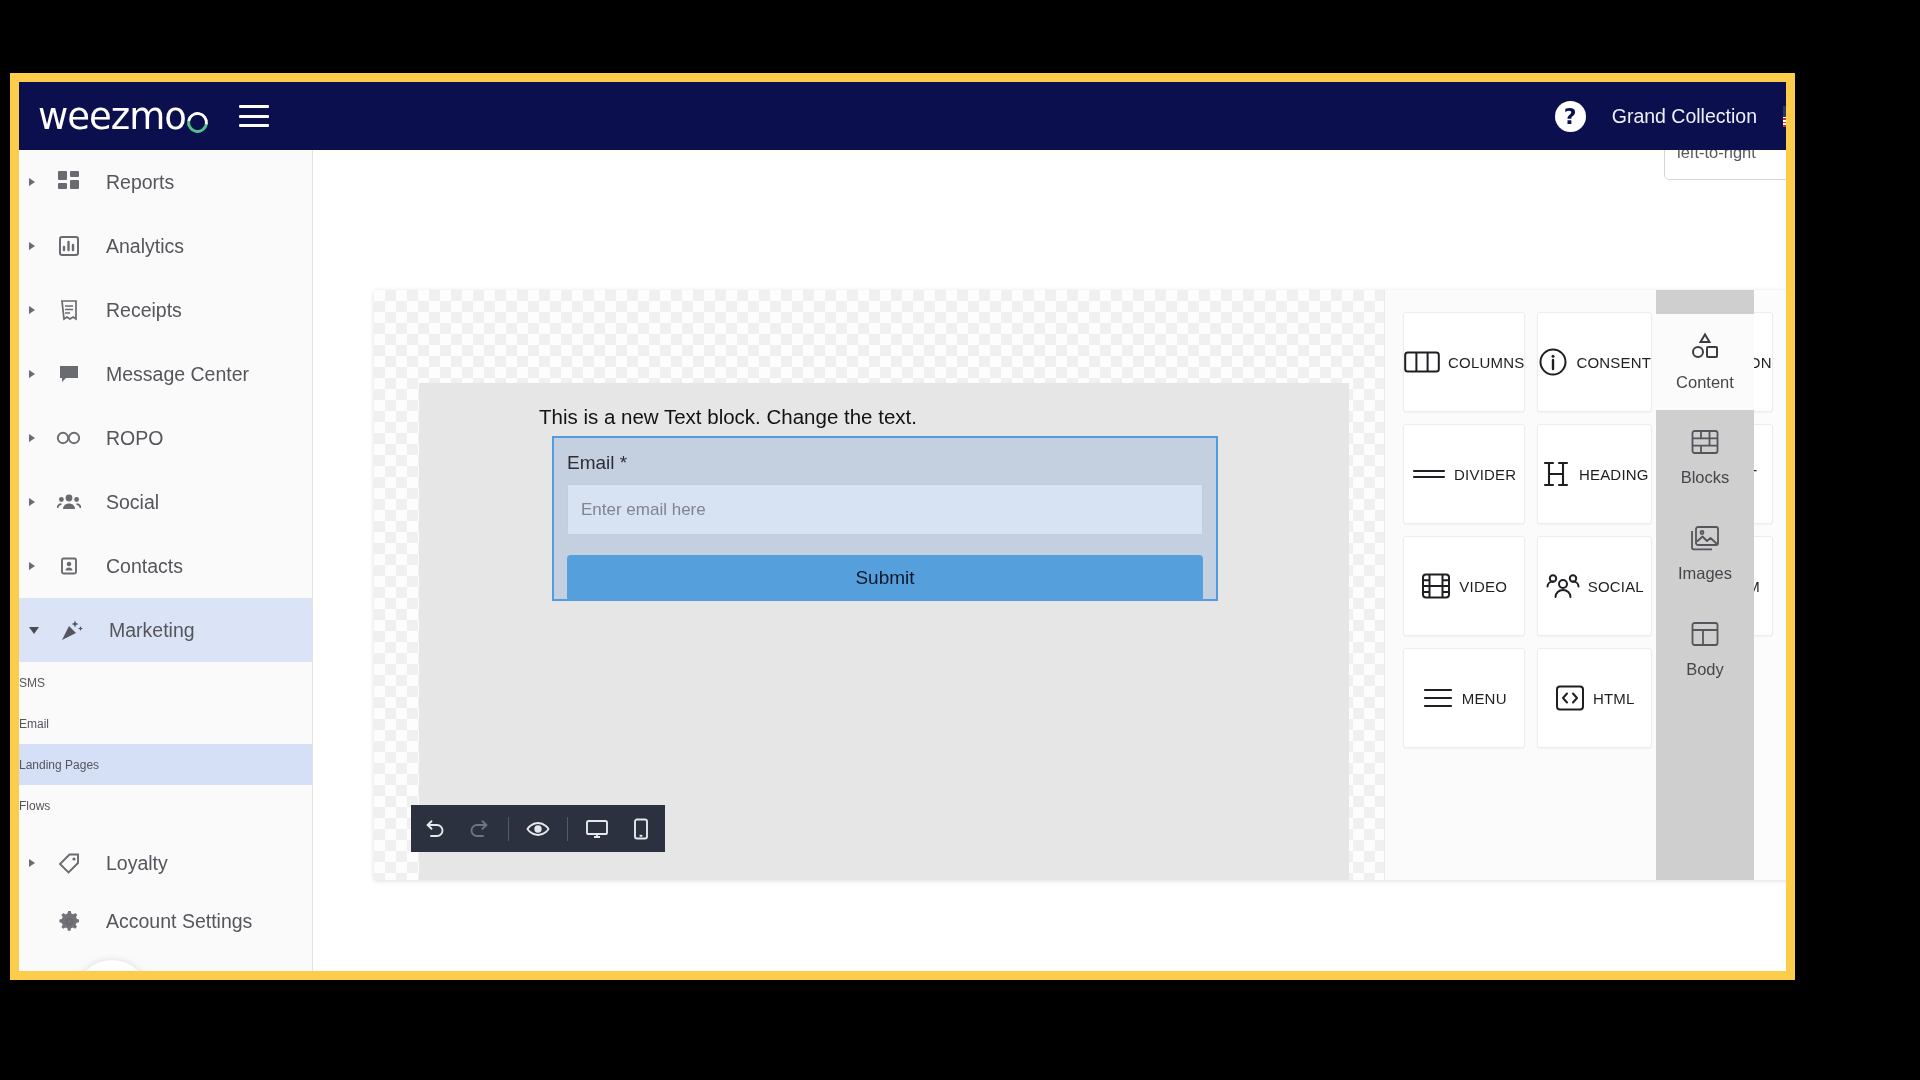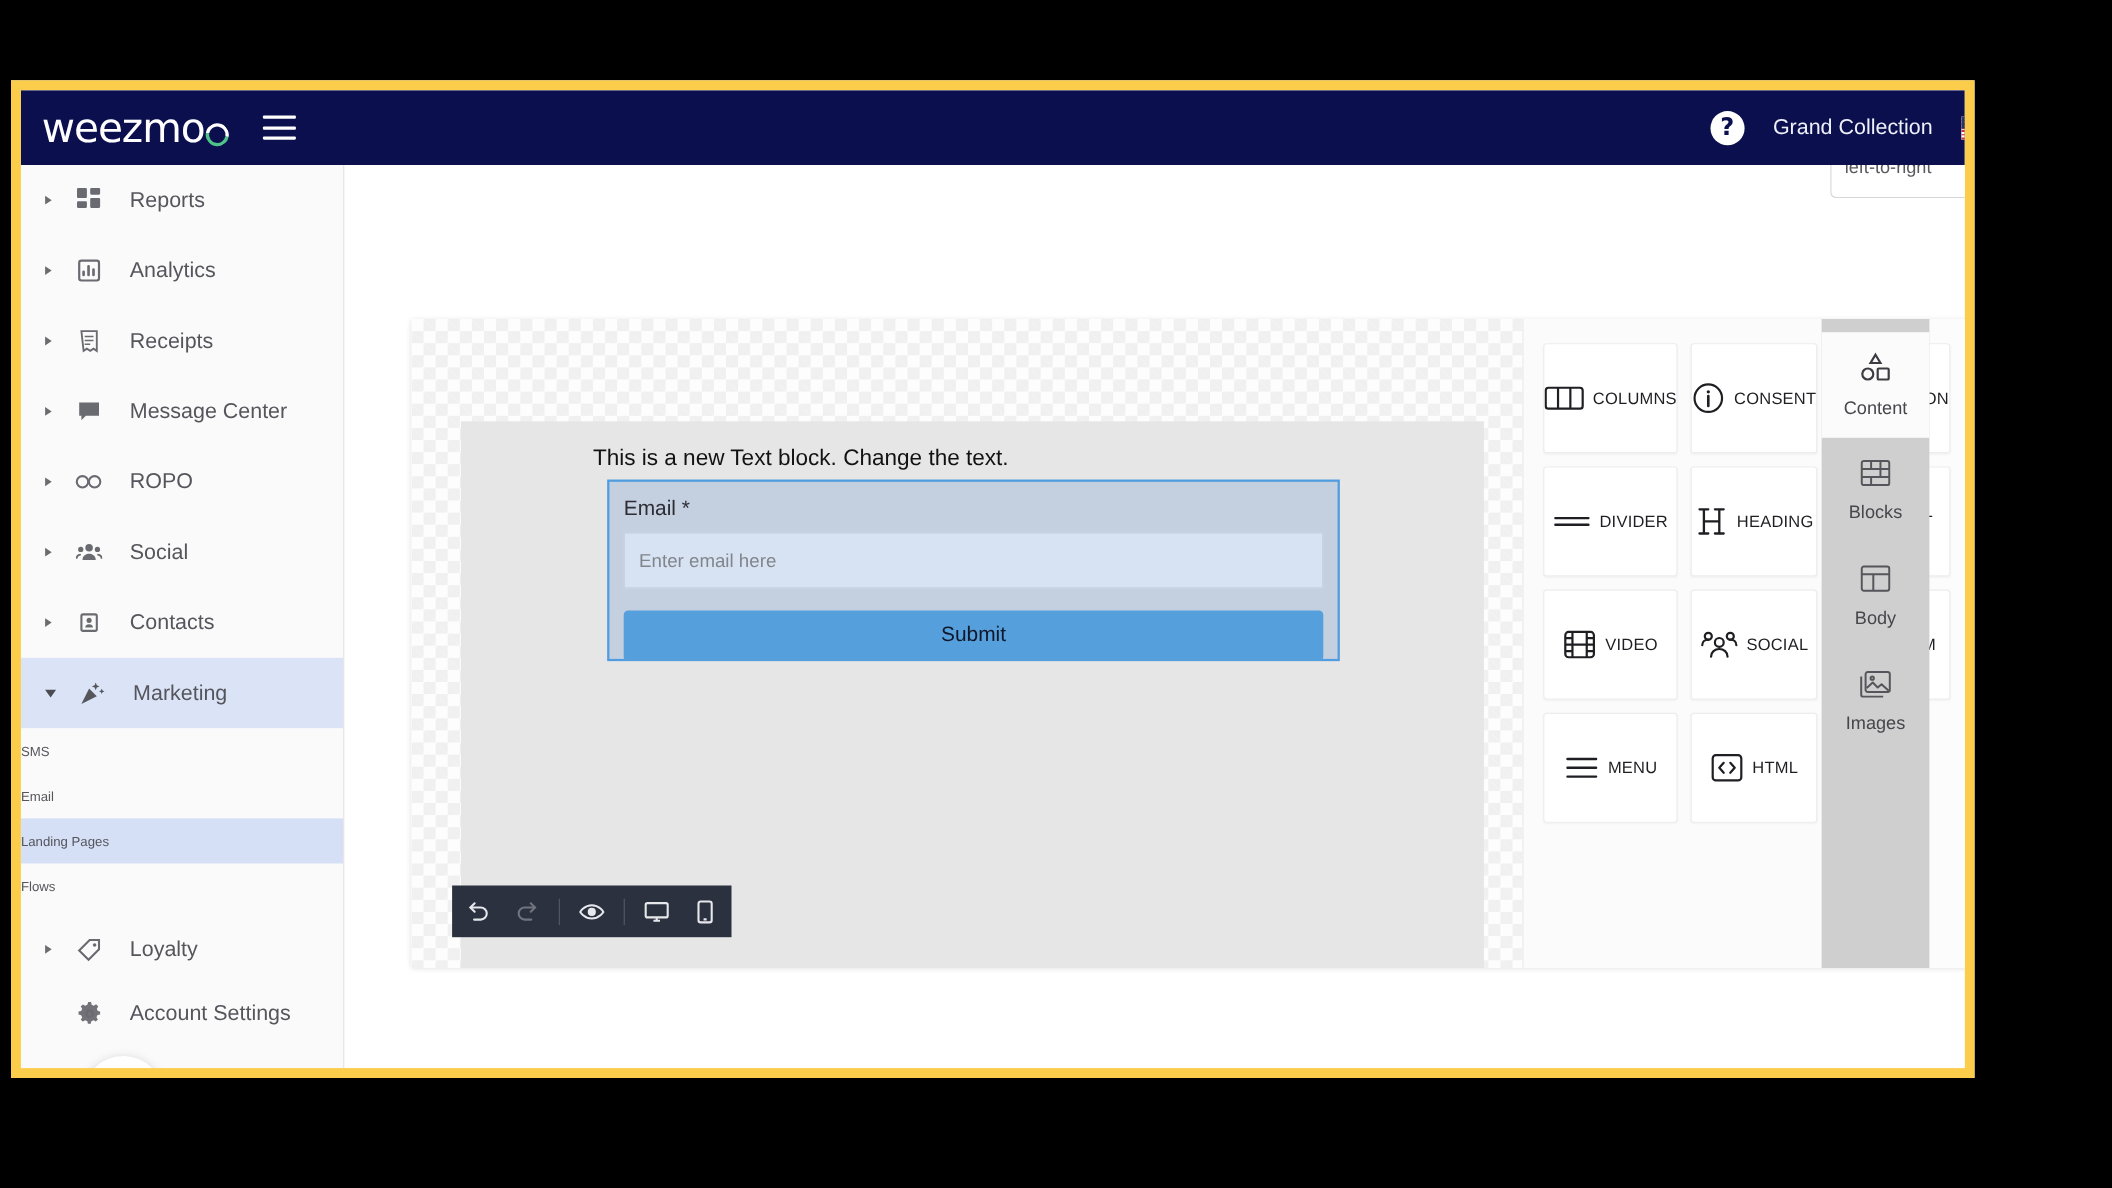--- a/index.html
+++ b/index.html
@@ -83,21 +83,21 @@
   #sidebar {
     position: absolute; left: 0; top: 68px;
     width: 294px; height: 821px;
     background: #fafafa;
     border-right: 1px solid #e3e3e6;
     z-index: 40;
     overflow: hidden;
   }
   .nav-row {
     height: 64px; display: flex; align-items: center;
-    padding-left: 22px; cursor: pointer; position: relative;
+    padding-left: 10px; cursor: pointer; position: relative;
   }
   .nav-row.active-group { background: #dbe4f7; }
   .caret {
     width: 0; height: 0; flex: 0 0 auto;
     border-left: 6px solid #6b6b70; border-top: 4.5px solid transparent;
     border-bottom: 4.5px solid transparent; margin-right: 20px;
   }
   .caret.down {
     border-left: 5.5px solid transparent; border-right: 5.5px solid transparent;
     border-top: 7px solid #4b4b52; border-bottom: 0;
@@ -221,21 +221,21 @@
     align-items: center; justify-content: center; gap: 8px;
     cursor: grab; box-shadow: 0 1px 2px rgba(0,0,0,.04);
   }
   .block-card .bi { height: 36px; display:flex; align-items:center; justify-content:center; }
   .block-card .bl { font-size: 15px; color: #1f1f23; letter-spacing: .2px; }
 
   
   #right-tabs {
     position: absolute; right: 0; top: 0;
     width: 98px; height: 100%; background: #cfcfcf;
-    padding-top: 12px;
+    padding-top: 24px;
   }
   .vtab {
     height: 96px; display: flex; flex-direction: column;
     align-items: center; justify-content: center; gap: 9px;
     cursor: pointer; color: #4a4a50;
   }
   .vtab.active { background: #fbfbfb; }
   .vtab .vl { font-size: 16.5px; color: #46464c; }
 </style>
 </head>
@@ -589,36 +589,36 @@
             <span>
               <svg width="28" height="26" viewBox="0 0 28 26" fill="none" stroke="#55555b" stroke-width="1.8">
                 <rect x="1.5" y="2" width="25" height="22" rx="2"></rect>
                 <path d="M1.5 9.3h25M1.5 16.7h25M10 2v7.3M18.5 9.3v7.4M10 16.7V24M18.5 2v7.3"></path>
               </svg>
             </span>
             <span class="vl">Blocks</span>
           </div>
           <div class="vtab">
             <span>
-              <svg width="28" height="26" viewBox="0 0 28 26" fill="none" stroke="#55555b" stroke-width="1.8">
-                <rect x="1.5" y="2" width="25" height="22" rx="2"></rect>
-                <path d="M1.5 9h25M12 9v15"></path>
-              </svg>
-            </span>
-            <span class="vl">Body</span>
-          </div>
-          <div class="vtab">
-            <span>
               <svg width="30" height="26" viewBox="0 0 30 26" fill="none" stroke="#55555b" stroke-width="1.8" stroke-linejoin="round">
                 <rect x="6" y="2" width="22" height="18" rx="2"></rect>
                 <circle cx="12" cy="7.5" r="1.5"></circle>
                 <path d="M7 16.5l5.5-5 4.5 4.5 3.5-3 6.5 6"></path>
                 <path d="M2 6v16.5c0 1 .8 1.8 1.8 1.8H22"></path>
               </svg>
             </span>
             <span class="vl">Images</span>
           </div>
+          <div class="vtab">
+            <span>
+              <svg width="28" height="26" viewBox="0 0 28 26" fill="none" stroke="#55555b" stroke-width="1.8">
+                <rect x="1.5" y="2" width="25" height="22" rx="2"></rect>
+                <path d="M1.5 9h25M12 9v15"></path>
+              </svg>
+            </span>
+            <span class="vl">Body</span>
+          </div>
         </div>
       </div>
     </div>
 
   </div>
 </div>
 
 </body></html>

